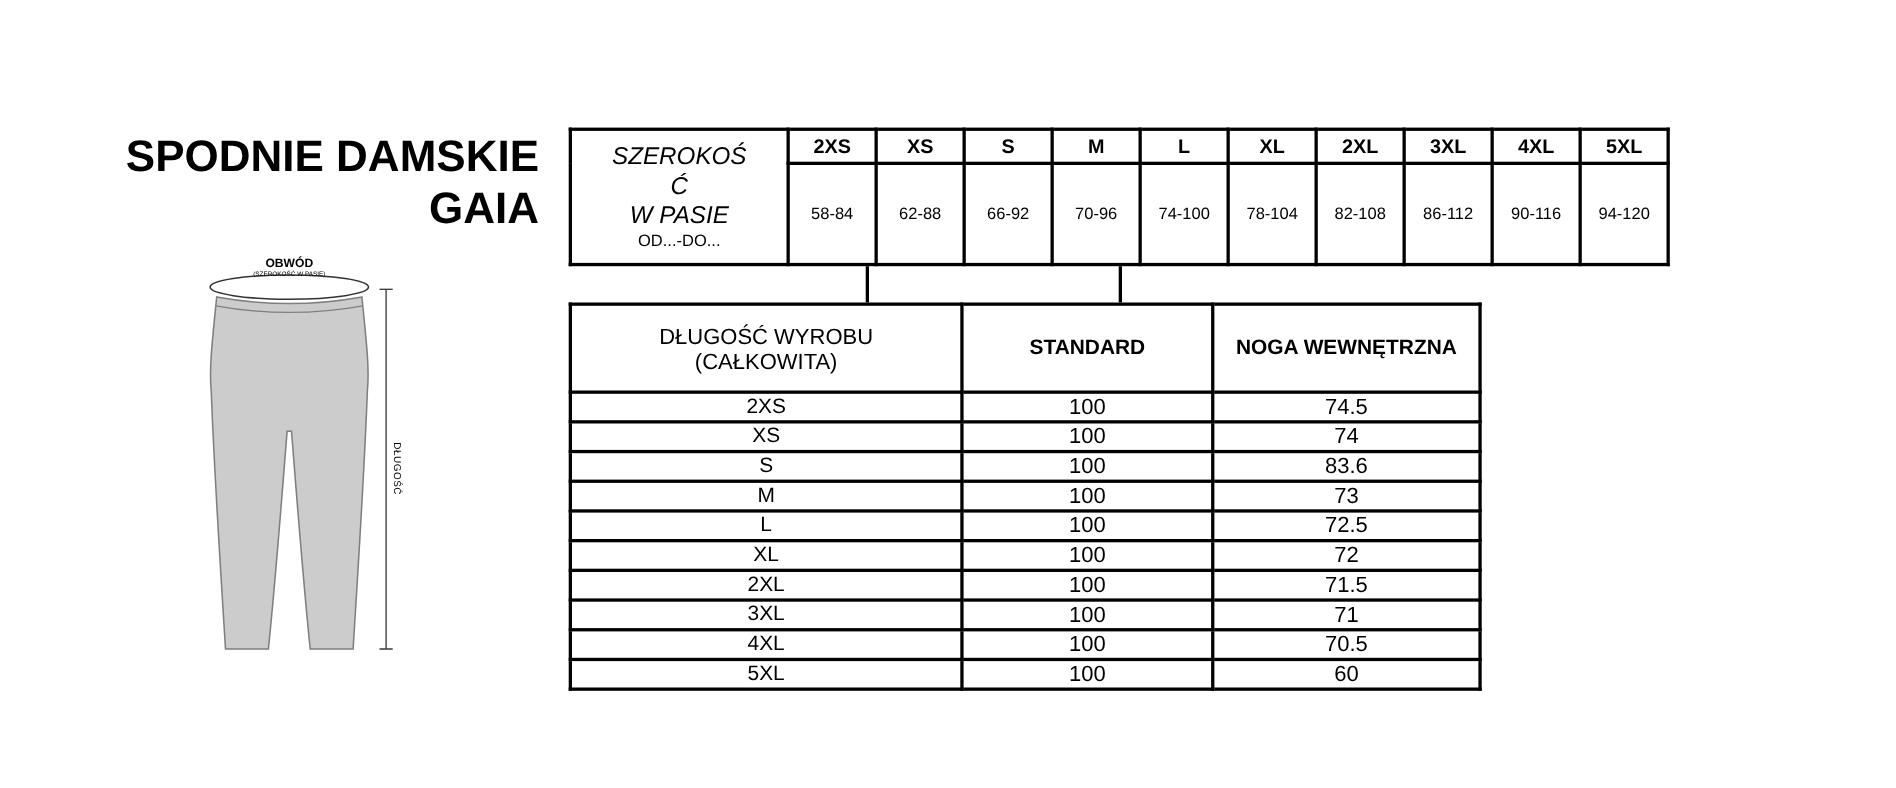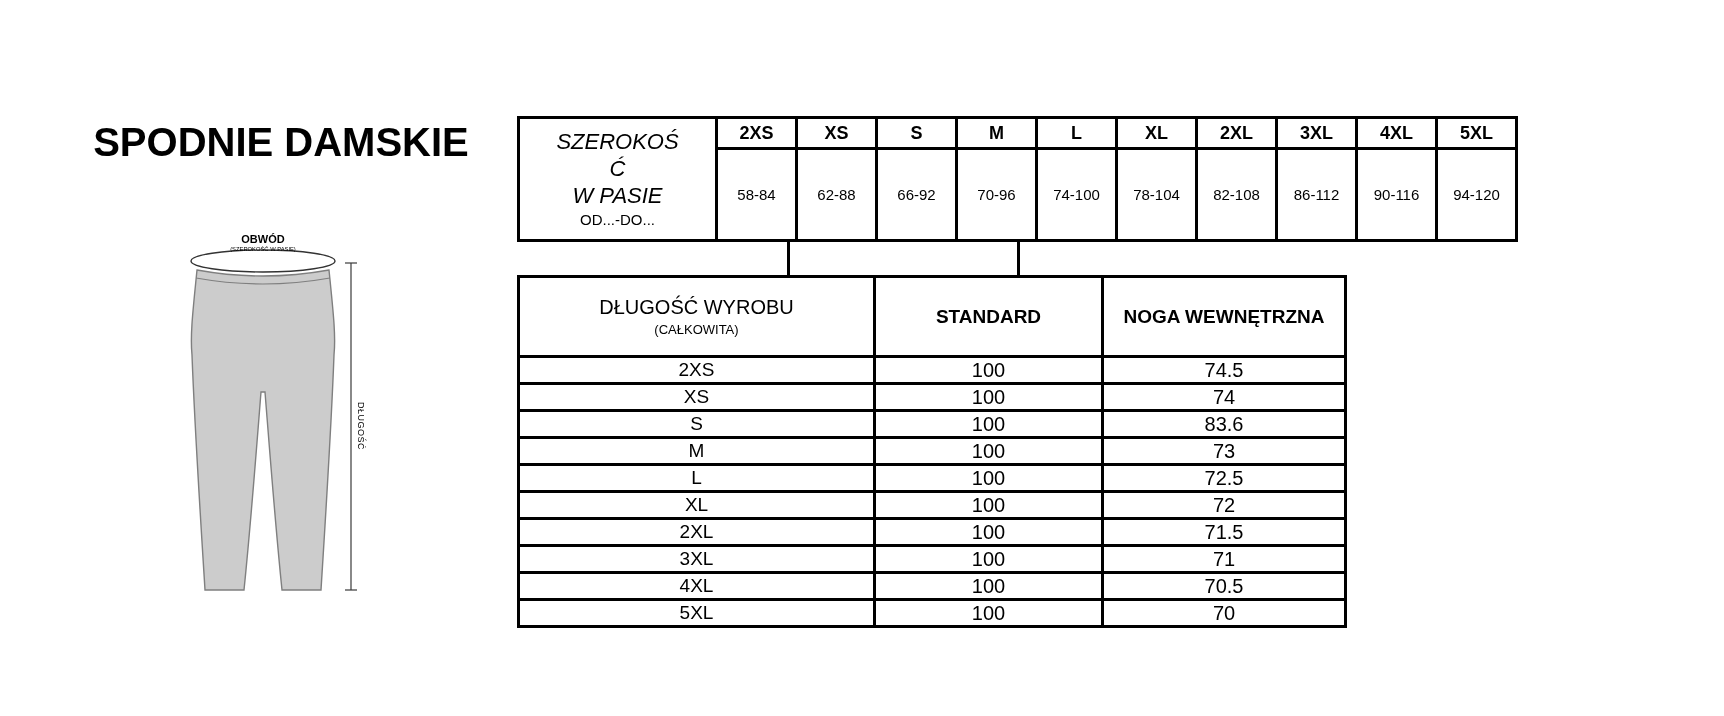--- a/index.html
+++ b/index.html
@@ -1,20 +1,20 @@
 <!DOCTYPE html>
 <html><head>
 <meta charset="utf-8">
 <style>
   html,body{margin:0;padding:0;background:#ffffff;}
   body{width:1724px;height:716px;position:relative;overflow:hidden;
        font-family:"Liberation Sans",sans-serif;color:#000;}
 
   
-  .title-block{position:absolute;left:72px;top:118px;width:418px;text-align:center;
+  .title-block{position:absolute;left:72px;top:118px;width:418px;text-align:right;
                font-weight:bold;font-size:40px;line-height:48px;letter-spacing:0px;}
 
   
   .figure{position:absolute;left:175px;top:230px;width:195px;height:385px;}
 
   
   table{border-collapse:collapse;table-layout:fixed;position:absolute;background:#fff;}
   td{border:3px solid #000;text-align:center;vertical-align:middle;padding:0;overflow:hidden;}
 
   
@@ -31,31 +31,32 @@
   .connector.c1{left:787px;}
   .connector.c2{left:1017px;}
 
   
   .len-table{left:517px;top:275px;width:818px;}
   .len-table .lt-c1{width:353px;}
   .len-table .lt-c2{width:225px;}
   .len-table .lt-c3{width:240px;}
   .lt-head td{height:77px;}
   .lt-col1-title{font-size:20px;line-height:26px;}
-  .lt-col1-sub{font-size:13px;line-height:19px;}
+  .lt-col1-sub{font-size:20px;line-height:19px;}
   .lt-col-bold{font-weight:bold;font-size:19px;}
   .lt-row td{height:24px;line-height:24px;}
   .lt-size{font-size:19px;}
   .lt-val{font-size:20px;}
 </style>
 </head>
 <body>
 
 <div class="title-block">
   <div>SPODNIE DAMSKIE</div>
+  <div>GAIA</div>
 </div>
 
 <svg class="figure" viewBox="0 0 195 385" xmlns="http://www.w3.org/2000/svg">
 
   <path d="M 22,40
            Q 88,52 154,40
            C 158,80 161,105 159,125
            C 156,205 150,295 146,360
            L 107,360
            C 100,292 94,212 90,162
@@ -169,16 +170,16 @@
     <td class="lt-val">71</td>
   </tr>
   <tr class="lt-row">
     <td class="lt-size">4XL</td>
     <td class="lt-val">100</td>
     <td class="lt-val">70.5</td>
   </tr>
   <tr class="lt-row">
     <td class="lt-size">5XL</td>
     <td class="lt-val">100</td>
-    <td class="lt-val">70</td>
+    <td class="lt-val">60</td>
   </tr>
 </tbody>
   </table>
 
 </body></html>

